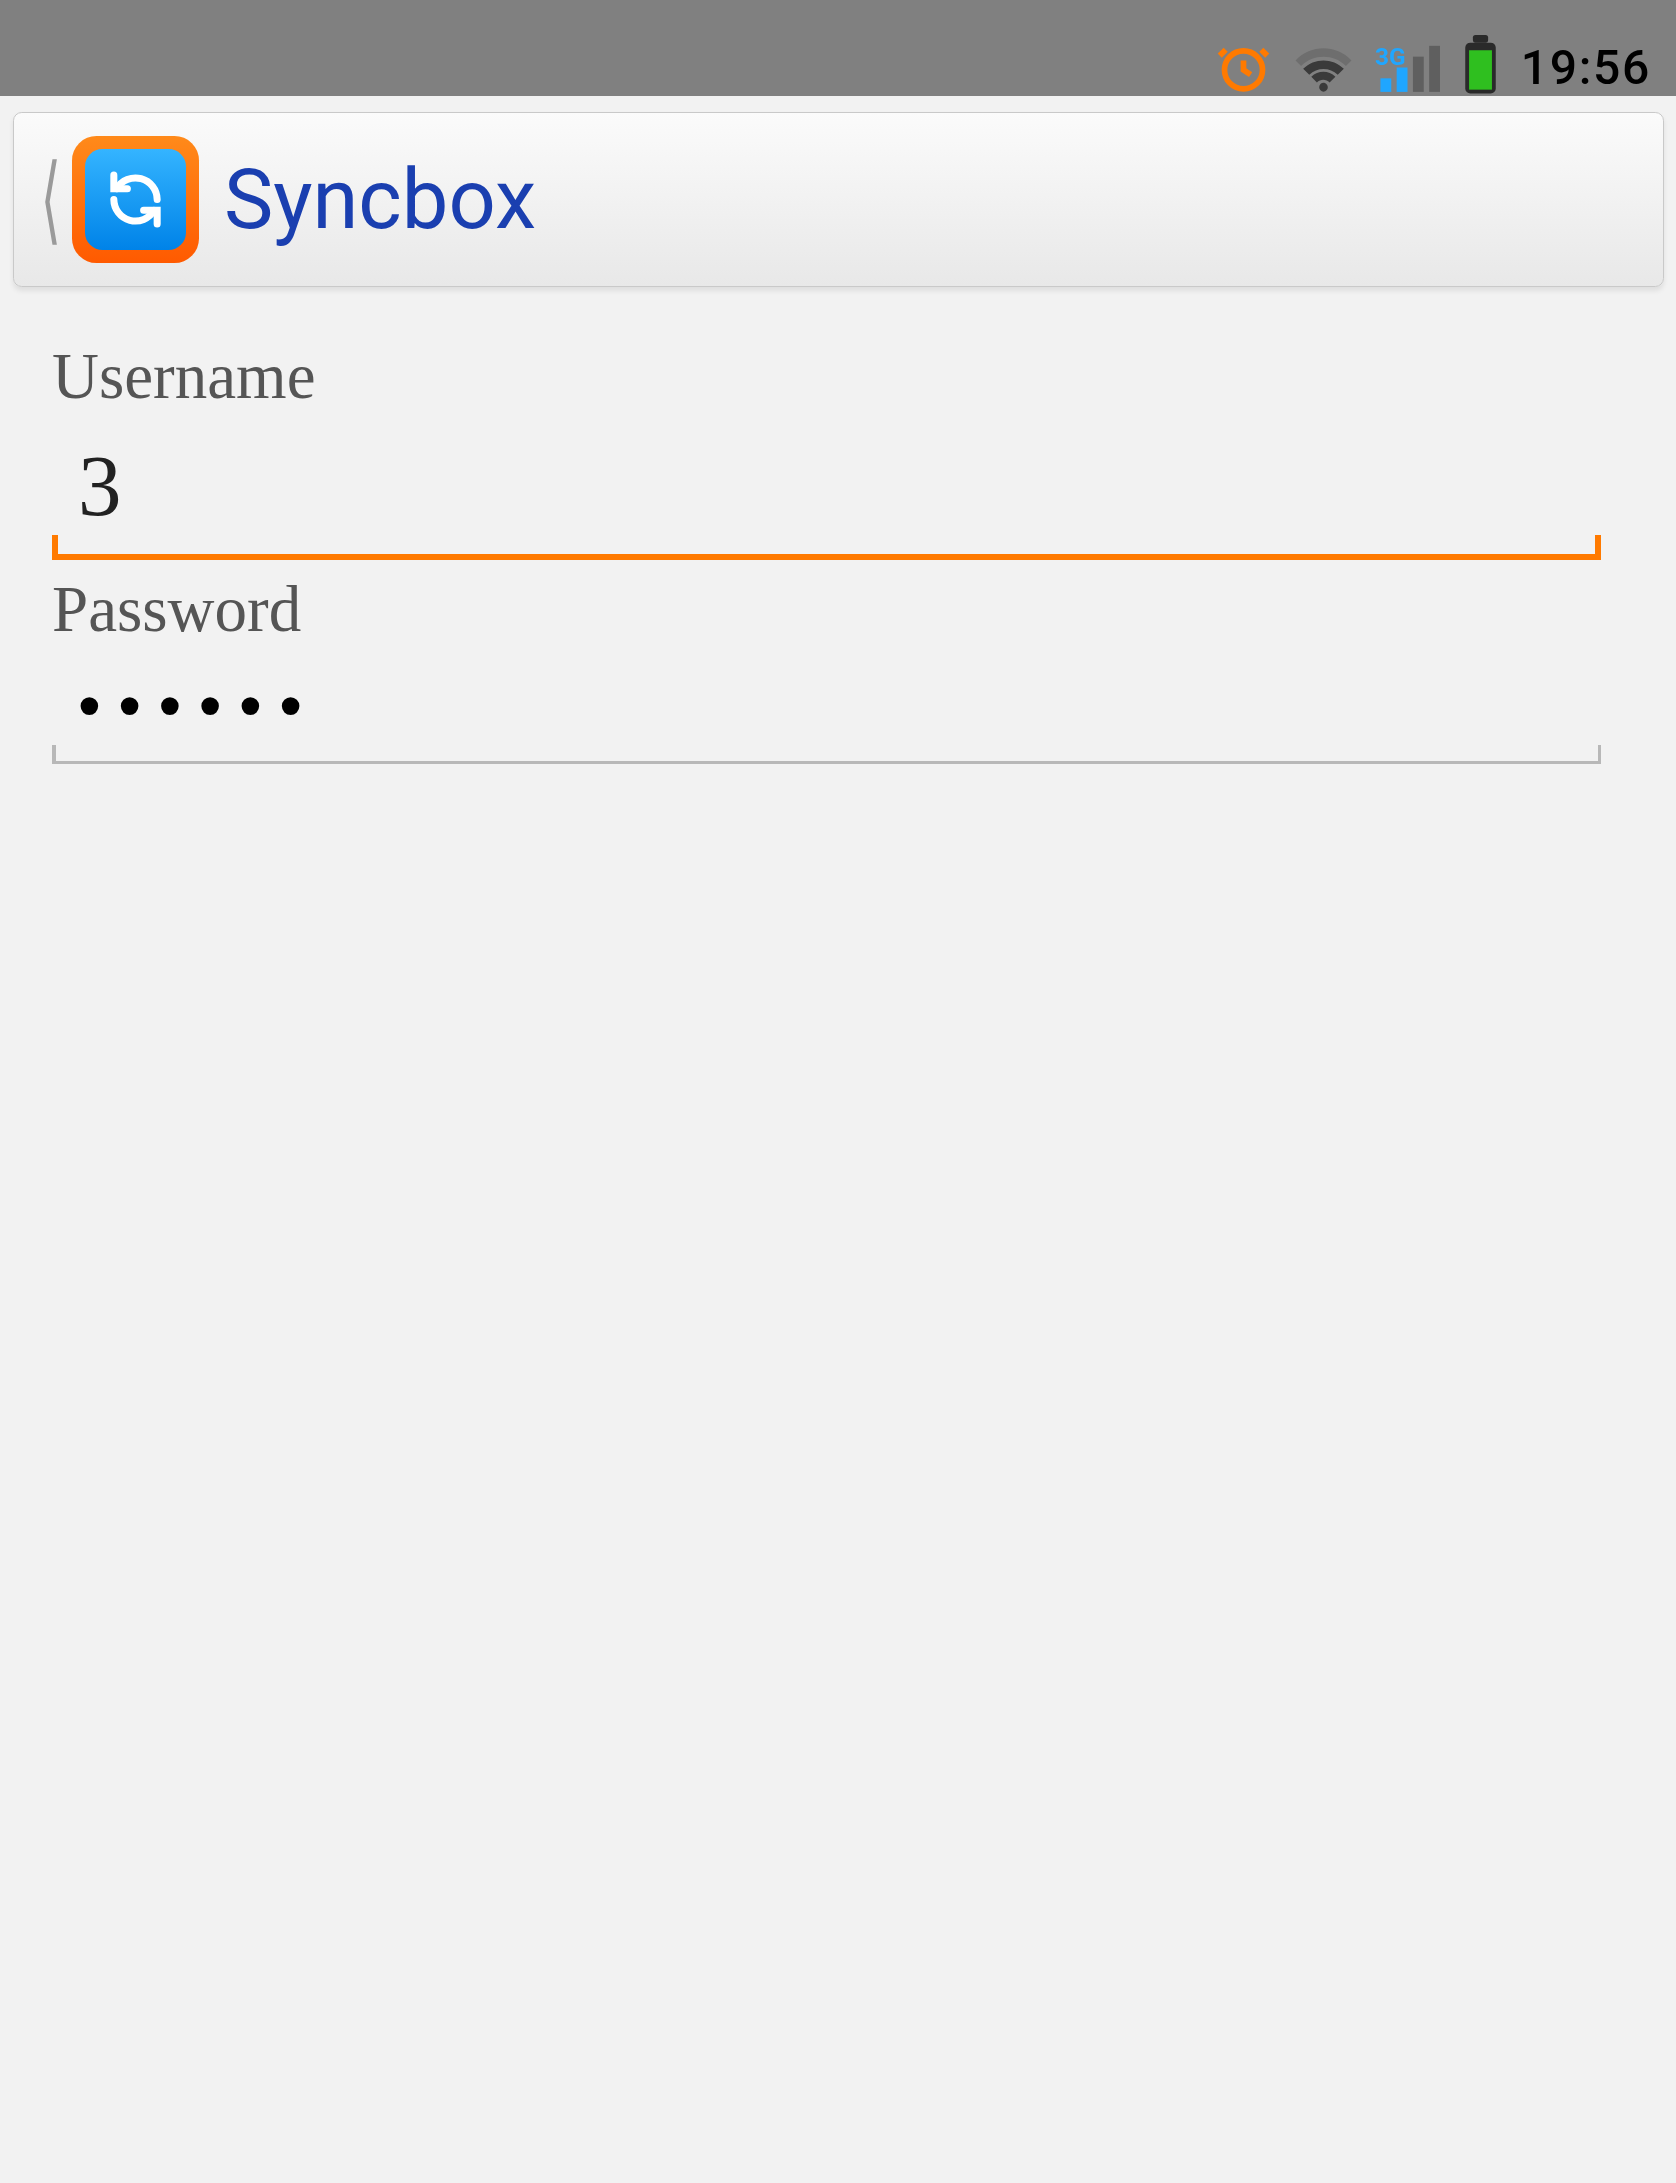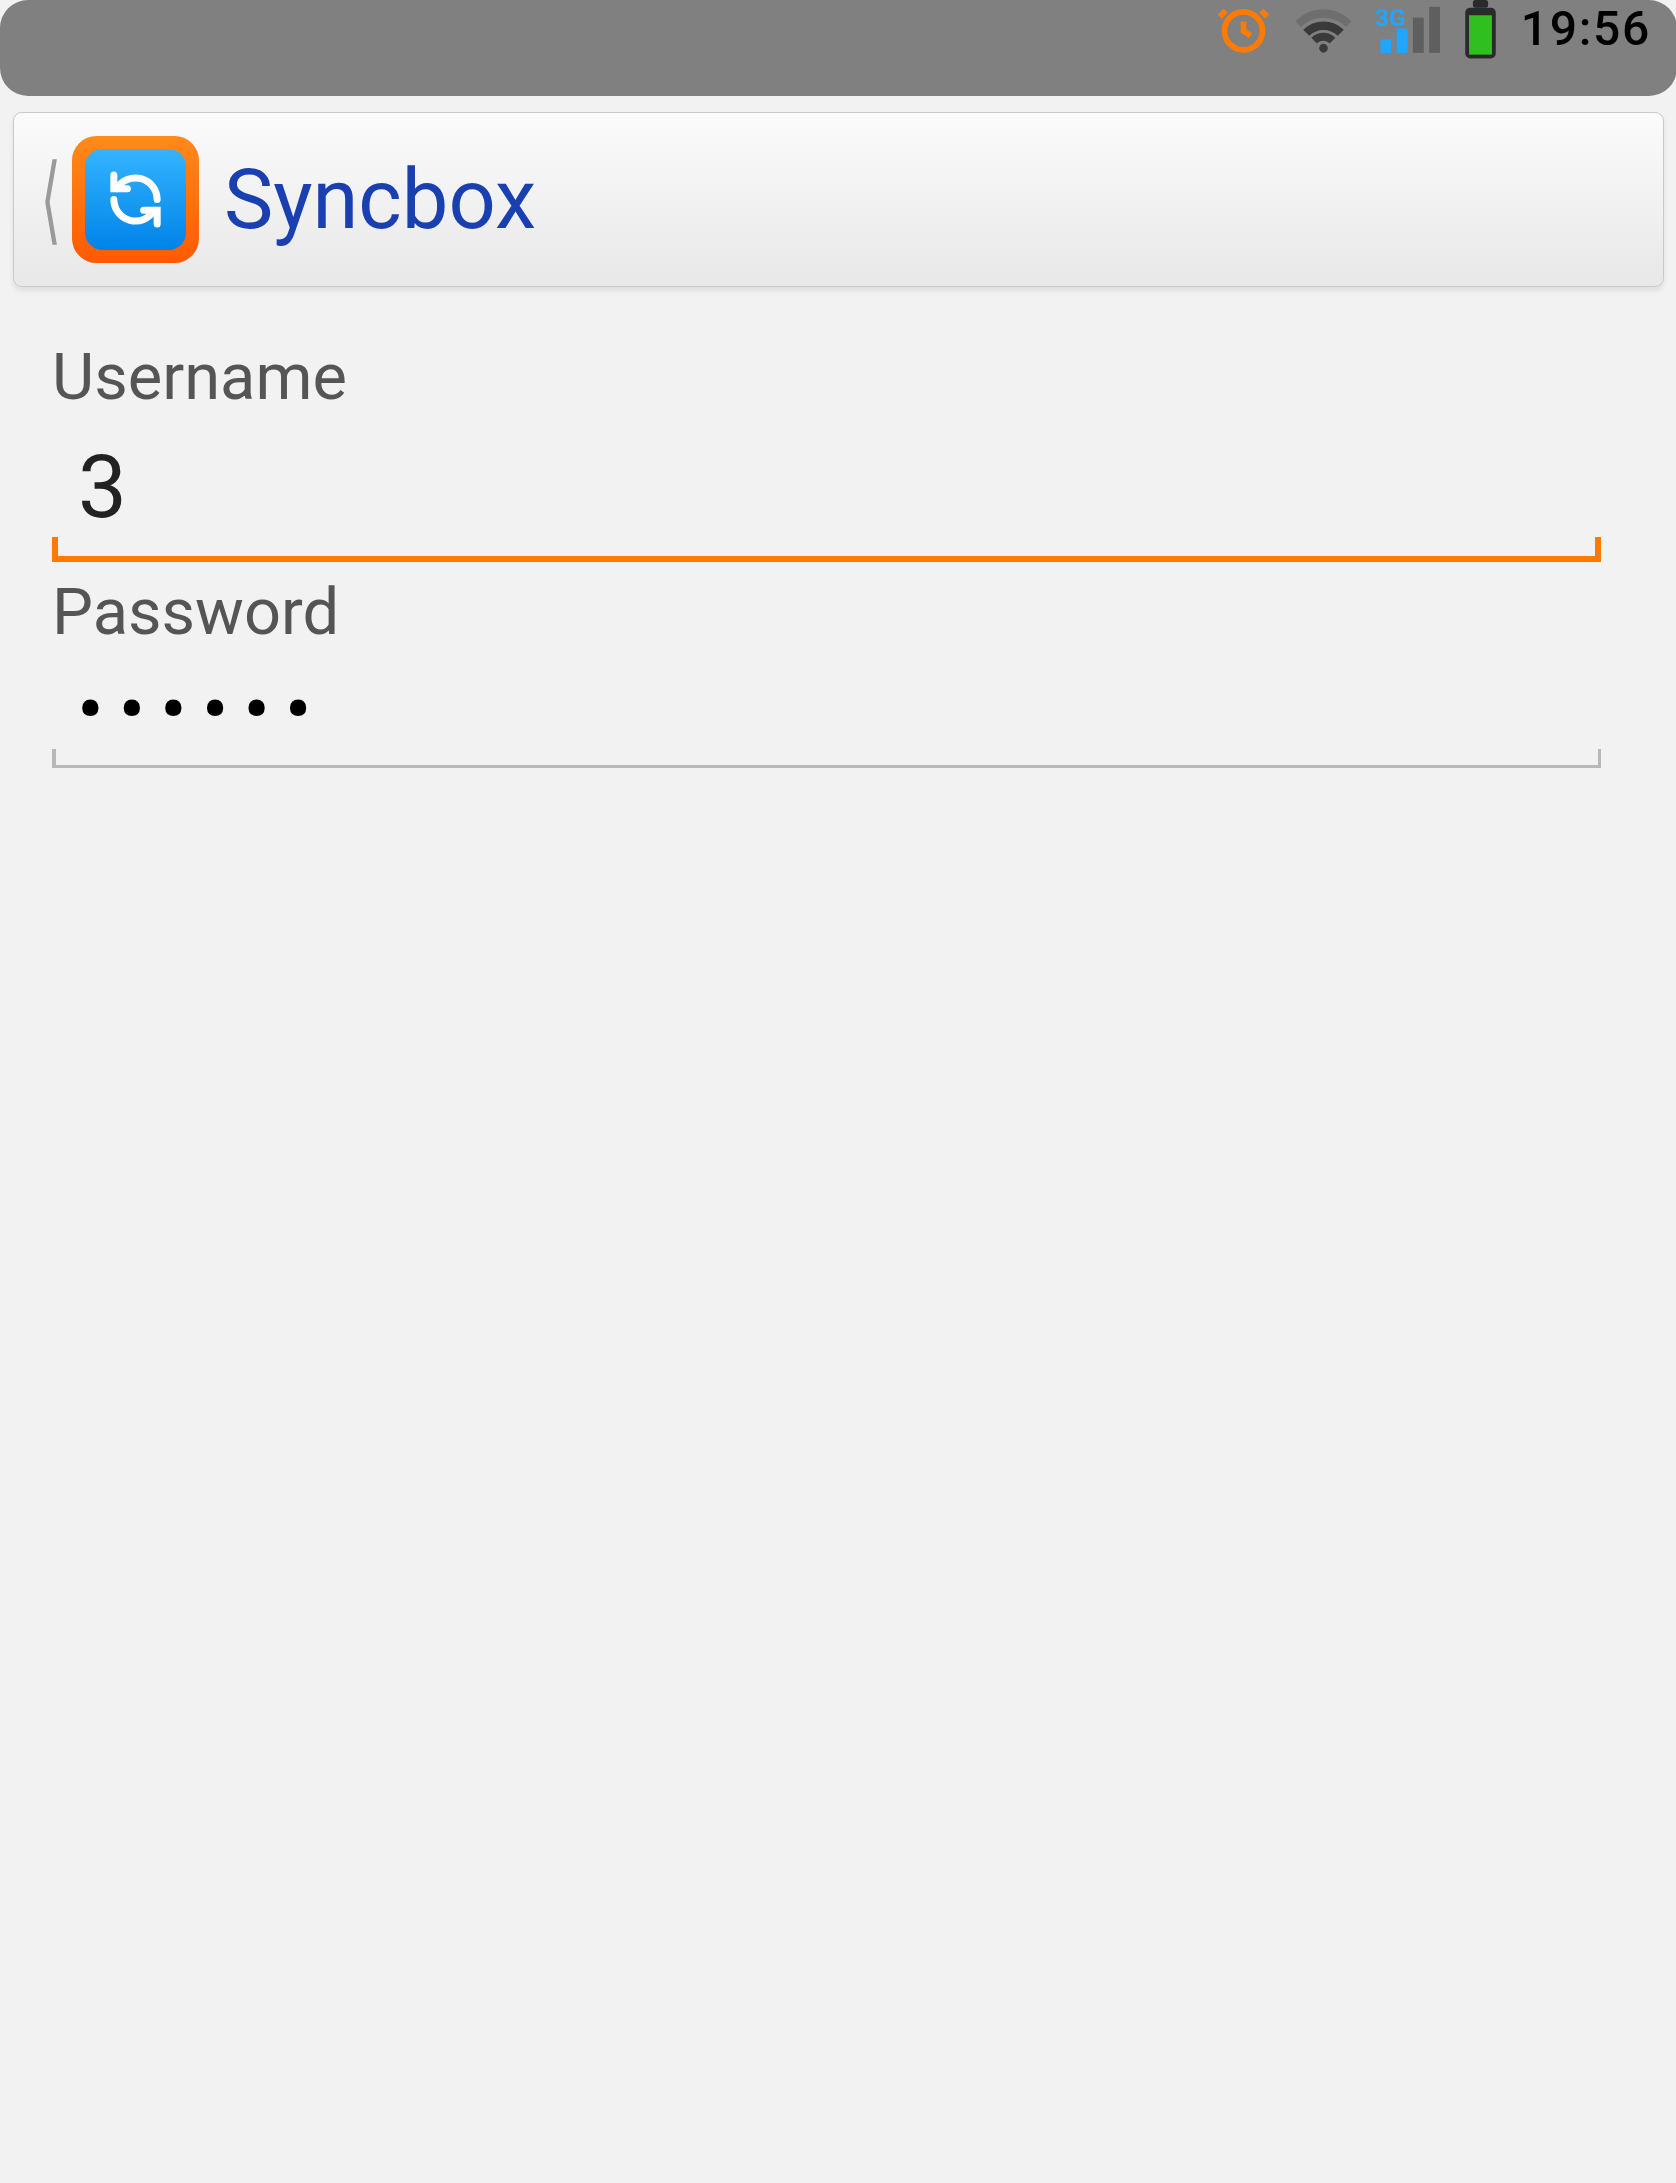--- a/index.html
+++ b/index.html
@@ -12,25 +12,24 @@
     position: relative;
     overflow: hidden;
   }
 
   
   .status-bar {
     width: 100%;
     height: 96px;
     background: #808080;
     display: flex;
-    align-items: flex-start;
+    align-items: flex-end;
     justify-content: flex-end;
     padding-right: 26px;
     gap: 21px;
-    border-radius: 28px;
   }
   .status-bar .time {
     color: #000000;
     font-size: 48px;
     font-weight: 500;
     letter-spacing: 1.7px;
   }
   .status-bar svg { display: block; }
 
   
@@ -75,20 +74,21 @@
   .app-title {
     color: #1a3fb0;
     font-size: 83px;
     font-weight: 400;
     text-align: right;
   }
 
   
   .form {
     padding: 52px 76px 0 52px;
+    font-family: Liberation Serif, serif;
   }
   .field-label {
     font-size: 65px;
     color: #555;
     margin-top: 12px;
     margin-bottom: 8.7px;
   }
   .field-label:first-child { margin-top: 0; }
 
   .input-wrap {

